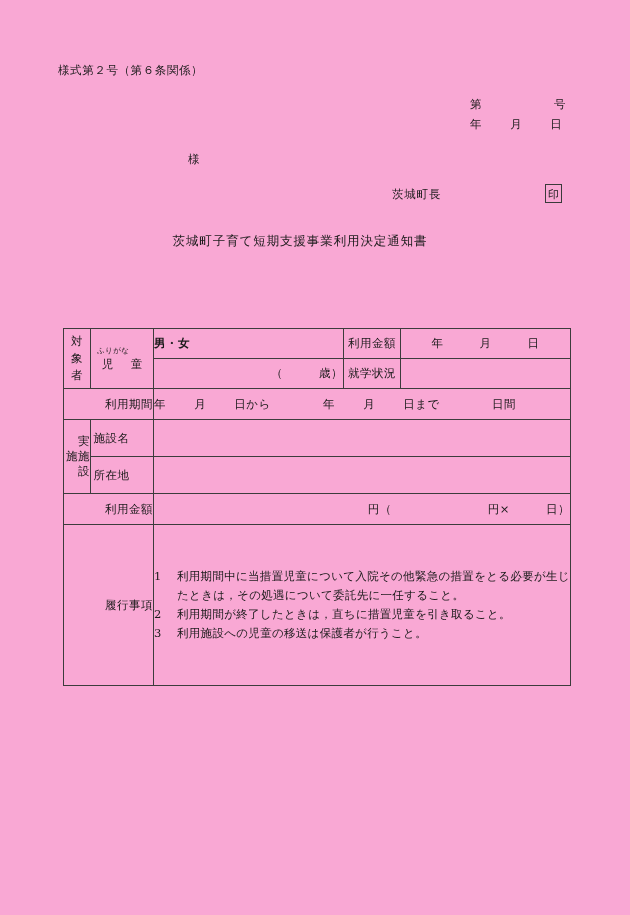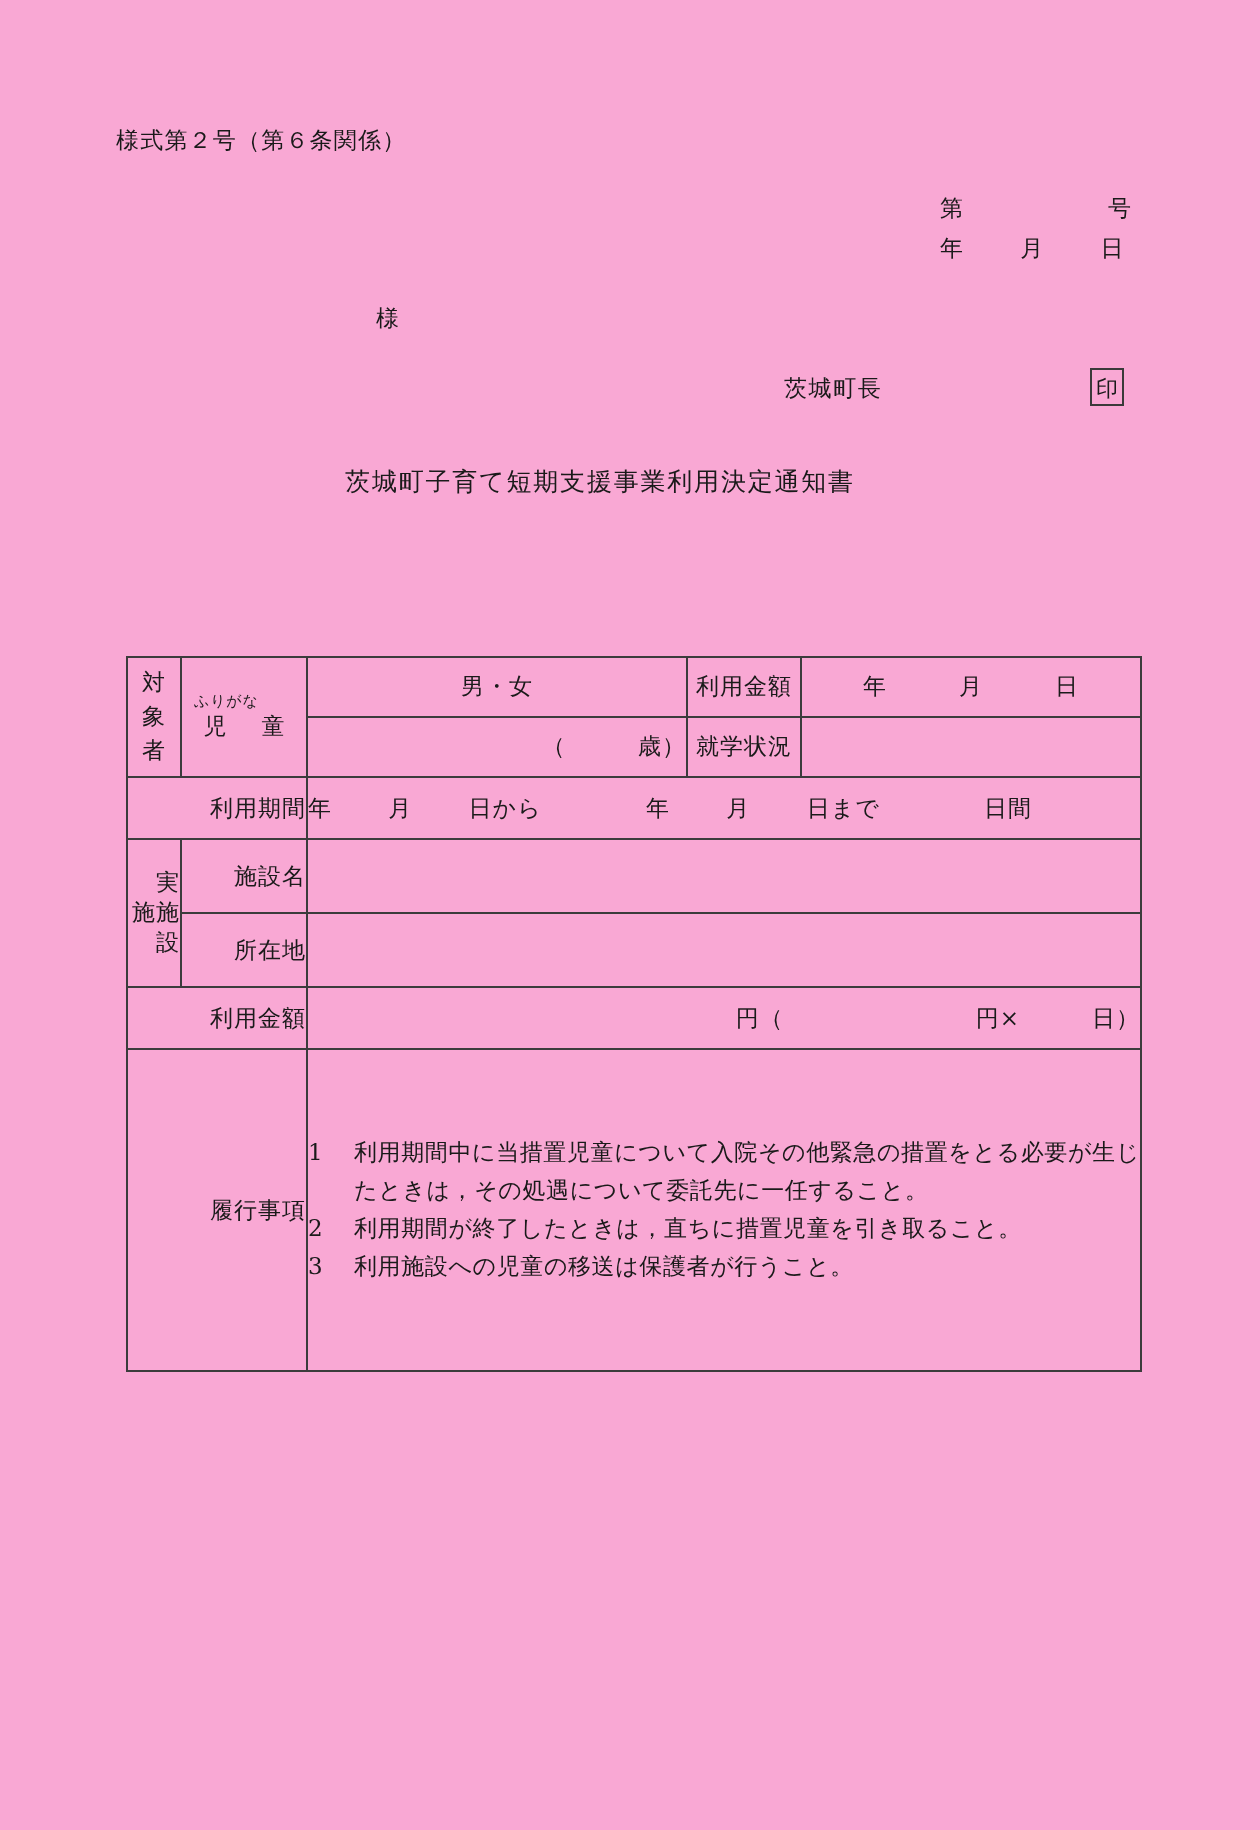--- a/index.html
+++ b/index.html
@@ -148,31 +148,32 @@
   }
 
   .row-label {
     width: 79px;
     text-align: right;
     letter-spacing: 2.6px;
     text-indent: 2.6px;
   }
   .facility-sub {
     width: 63px;
-    text-align: right;
+    text-align: left;
     letter-spacing: 2.6px;
     text-indent: 2.6px;
     height: 36px;
   }
 
   .name-cell {
     height: 29px;
-    text-align: center;
+    text-align: left;
     padding-right: 40px;
     white-space: pre;
+    font-weight: bold;
   }
   .age-cell {
     height: 29px;
     text-align: right;
     padding-right: 26px;
     white-space: pre;
   }
   .dob-label {
     width: 57px;
     text-align: center;
@@ -222,20 +223,21 @@
     margin-bottom: 0;
   }
   .terms-list li .num {
     flex: 0 0 23px;
     text-align: left;
   }
   .terms-list li .txt {
     flex: 1 1 auto;
     white-space: pre-wrap;
     text-indent: 0;
+    font-family: Liberation Serif, serif;
   }
 </style>
 </head>
 <body>
 
 <div class="page">
 
   <div class="form-code">様式第２号（第６条関係）</div>
 
   <div class="doc-number">第　　　　　　号</div>

